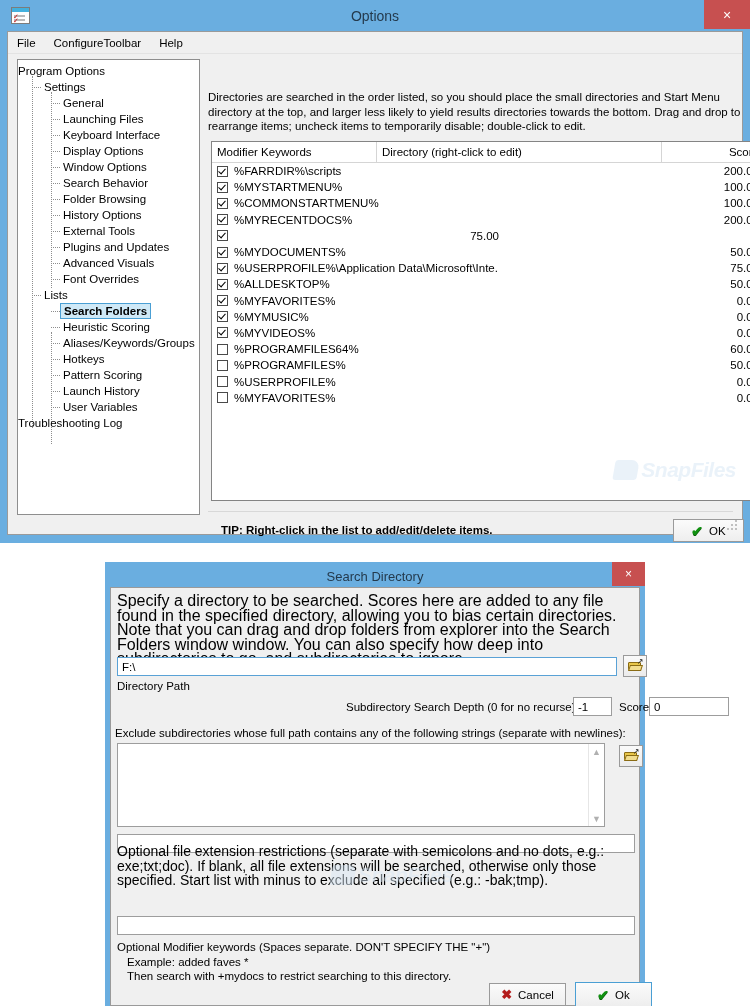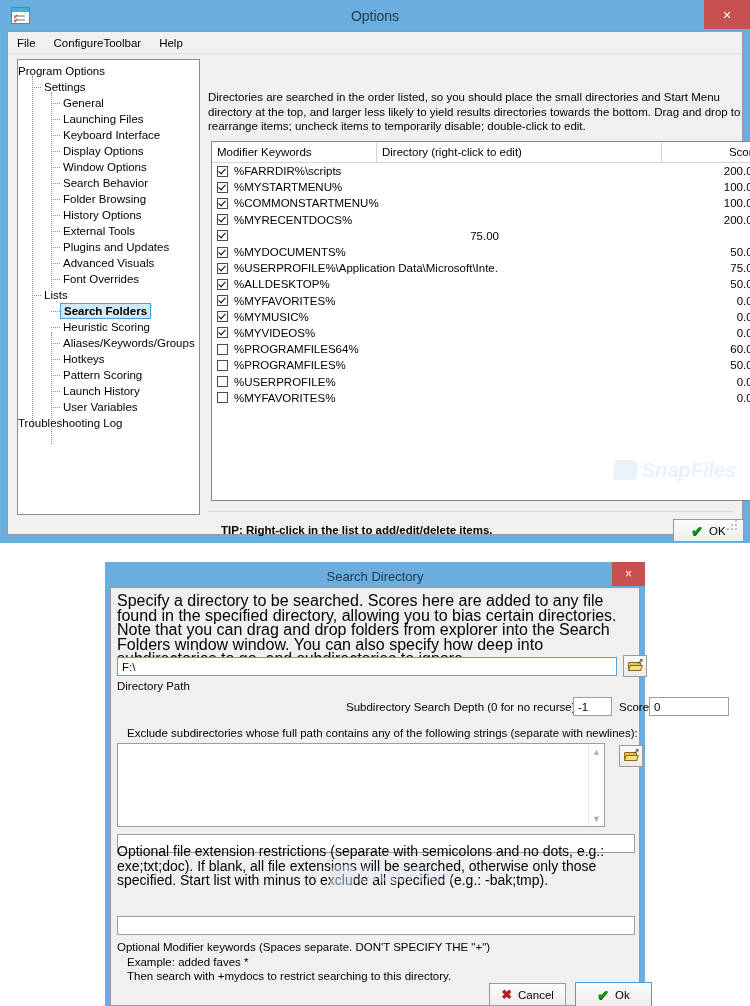--- a/index.html
+++ b/index.html
@@ -243,21 +243,21 @@
     color:#000;
   }
   .txtinput.focus{ border:1px solid #5aa2d6; }
   #directory-path-input{ left:6px; top:69px; width:500px; height:19px; }
   .sd-label{ position:absolute; font-size:11.5px; }
   #directory-path-label{ left:6px; top:92px; }
   #depth-label{ left:235px; top:113px; }
   #depth-input{ left:462px; top:109px; width:39px; height:19px; }
   #score-label{ left:508px; top:113px; }
   #score-input{ left:540px; top:109px; width:1px; height:19px; }
-  #exclude-label{ left:16px; top:139px; }
+  #exclude-label{ left:4px; top:139px; }
   .areabox{
     position:absolute; background:#fff; border:1px solid #9d9d9d; box-sizing:border-box;
   }
   #exclude-textarea{ left:6px; top:155px; width:488px; height:84px; }
   .vscroll{
     position:absolute; right:0; top:0; width:15px; bottom:0;
     background:#fff; border-left:1px solid #e6e6e6;
   }
   .vscroll .arr{
     position:absolute; left:0; width:15px; height:15px;

